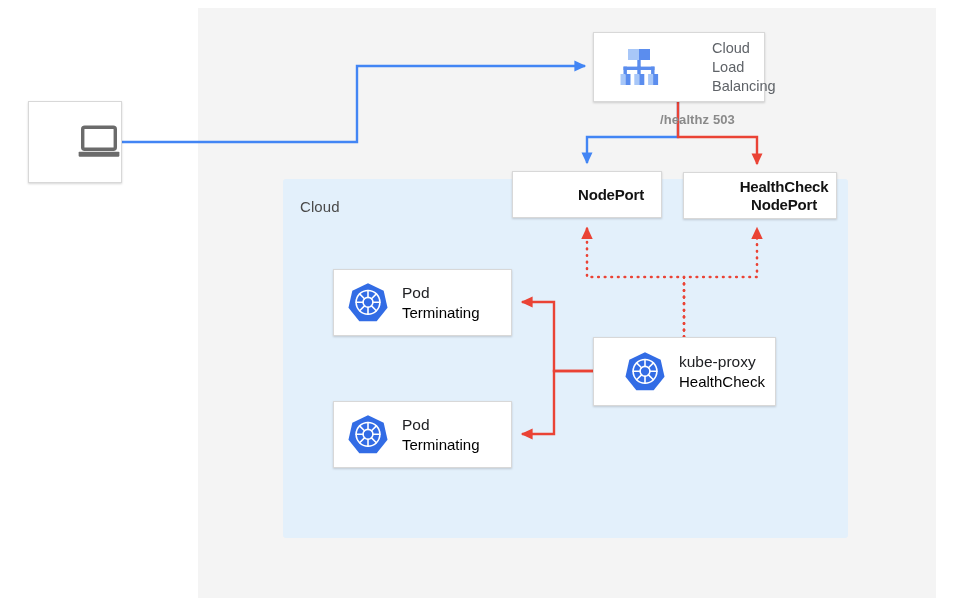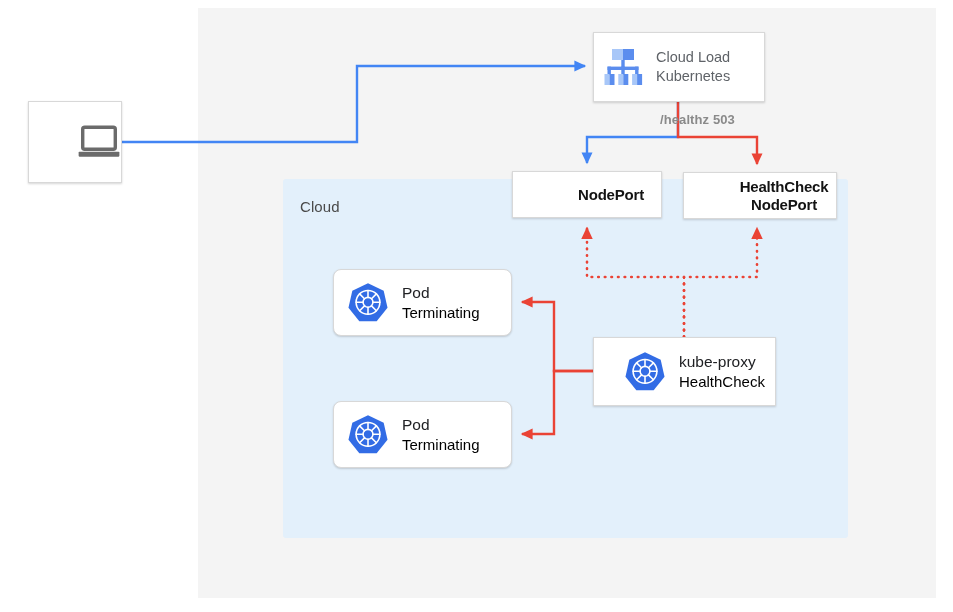--- a/index.html
+++ b/index.html
@@ -66,21 +66,22 @@
     justify-content: center;
   }
   .laptop-icon { display:block; }
 
   
   .clb-box {
     left: 593px;
     top: 32px;
     width: 172px;
     height: 70px;
-    padding-left: 6px;
+    padding-left: 22px;
+    gap: 40px;
   }
   .clb-icon { flex: 0 0 auto; margin-right: 10px; }
   .clb-text {
     font-size: 14.5px;
     color: #5f6368;
     line-height: 19px;
   }
 
   
   .np-box {
@@ -105,21 +106,20 @@
     line-height: 18px;
     letter-spacing: -0.2px;
   }
 
   
   .pod-box {
     left: 333px;
     width: 179px;
     height: 67px;
     padding-left: 12px;
-    border-radius: 8px;
   }
   .pod-1 { top: 269px; }
   .pod-2 { top: 401px; }
   .kube-box {
     left: 593px;
     top: 337px;
     width: 183px;
     height: 69px;
     padding-left: 29px;
   }
@@ -211,21 +211,21 @@
       <rect x="35.1" y="21.6" width="3.4" height="8" fill="#5b8dee"></rect>
       <rect x="4.5" y="29" width="5" height="11" fill="#a8c7f8"></rect>
       <rect x="9.5" y="29" width="5" height="11" fill="#5b8dee"></rect>
       <rect x="18.3" y="29" width="5" height="11" fill="#a8c7f8"></rect>
       <rect x="23.3" y="29" width="5" height="11" fill="#5b8dee"></rect>
       <rect x="32.1" y="29" width="5" height="11" fill="#a8c7f8"></rect>
       <rect x="37.1" y="29" width="5" height="11" fill="#5b8dee"></rect>
     </svg>
     <div class="clb-text">
       <div>Cloud Load</div>
-      <div>Kubernetes</div>
+      <div>Balancing</div>
     </div>
   </div>
 
   <div class="card np-box">
     <div class="np-label">NodePort</div>
   </div>
 
   <div class="card hc-box">
     <div class="np-label">
       <div>HealthCheck</div>

